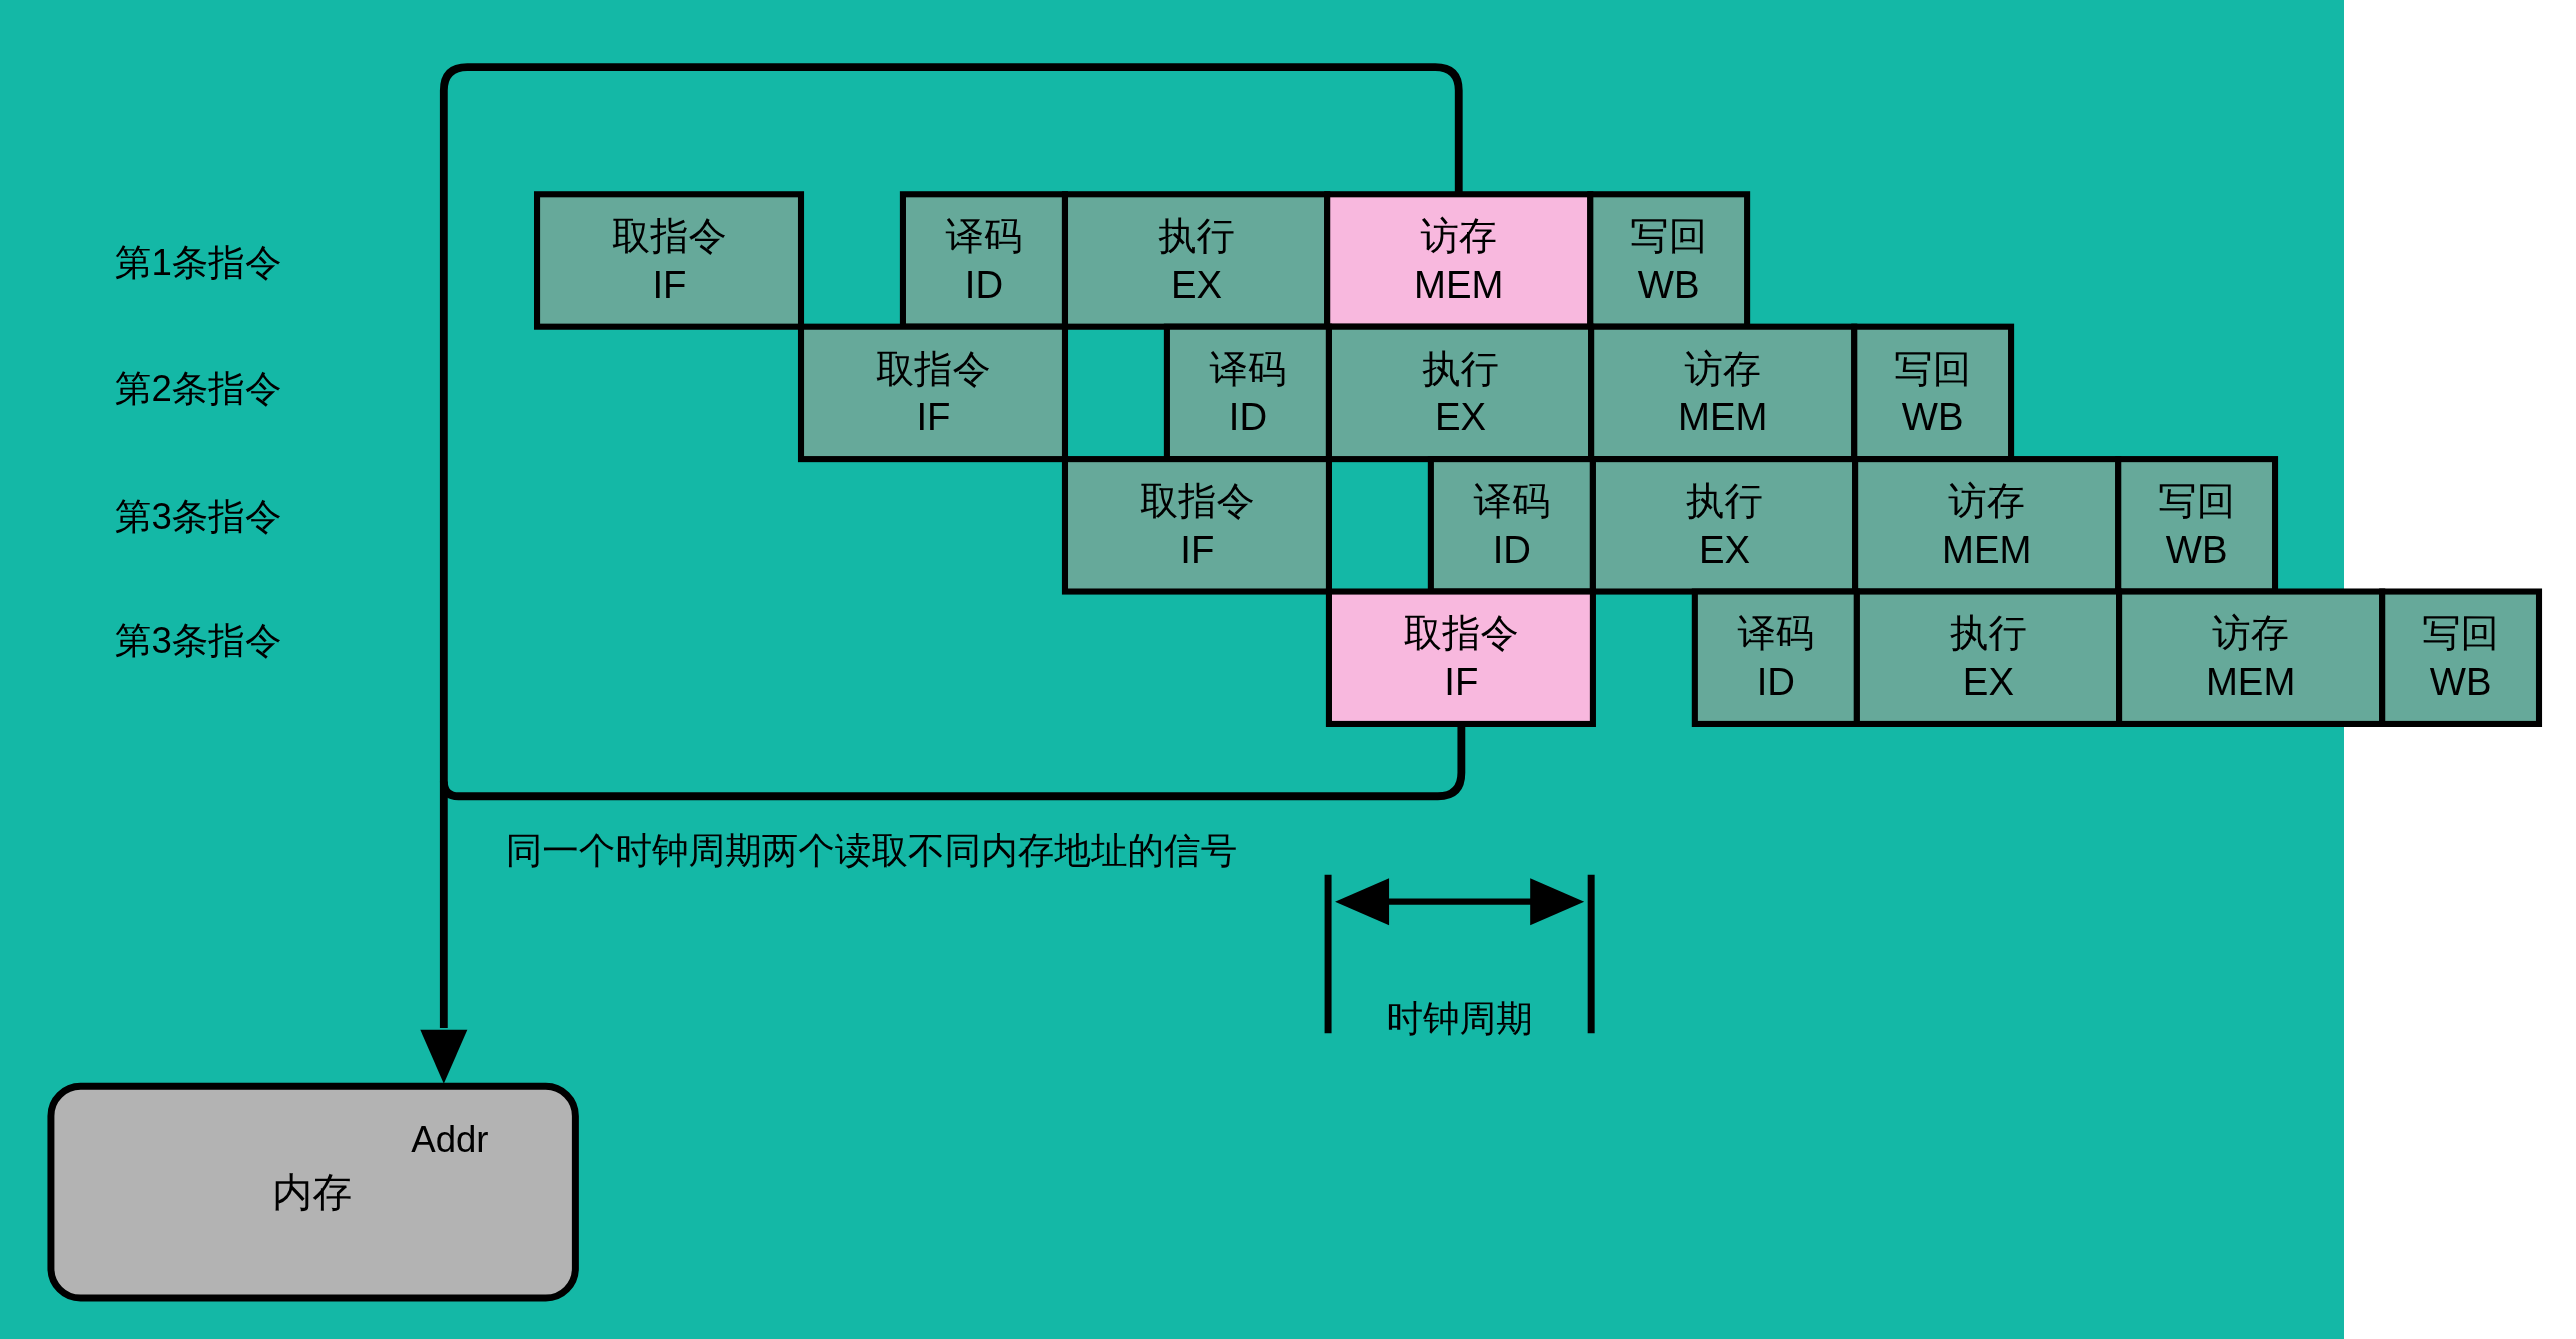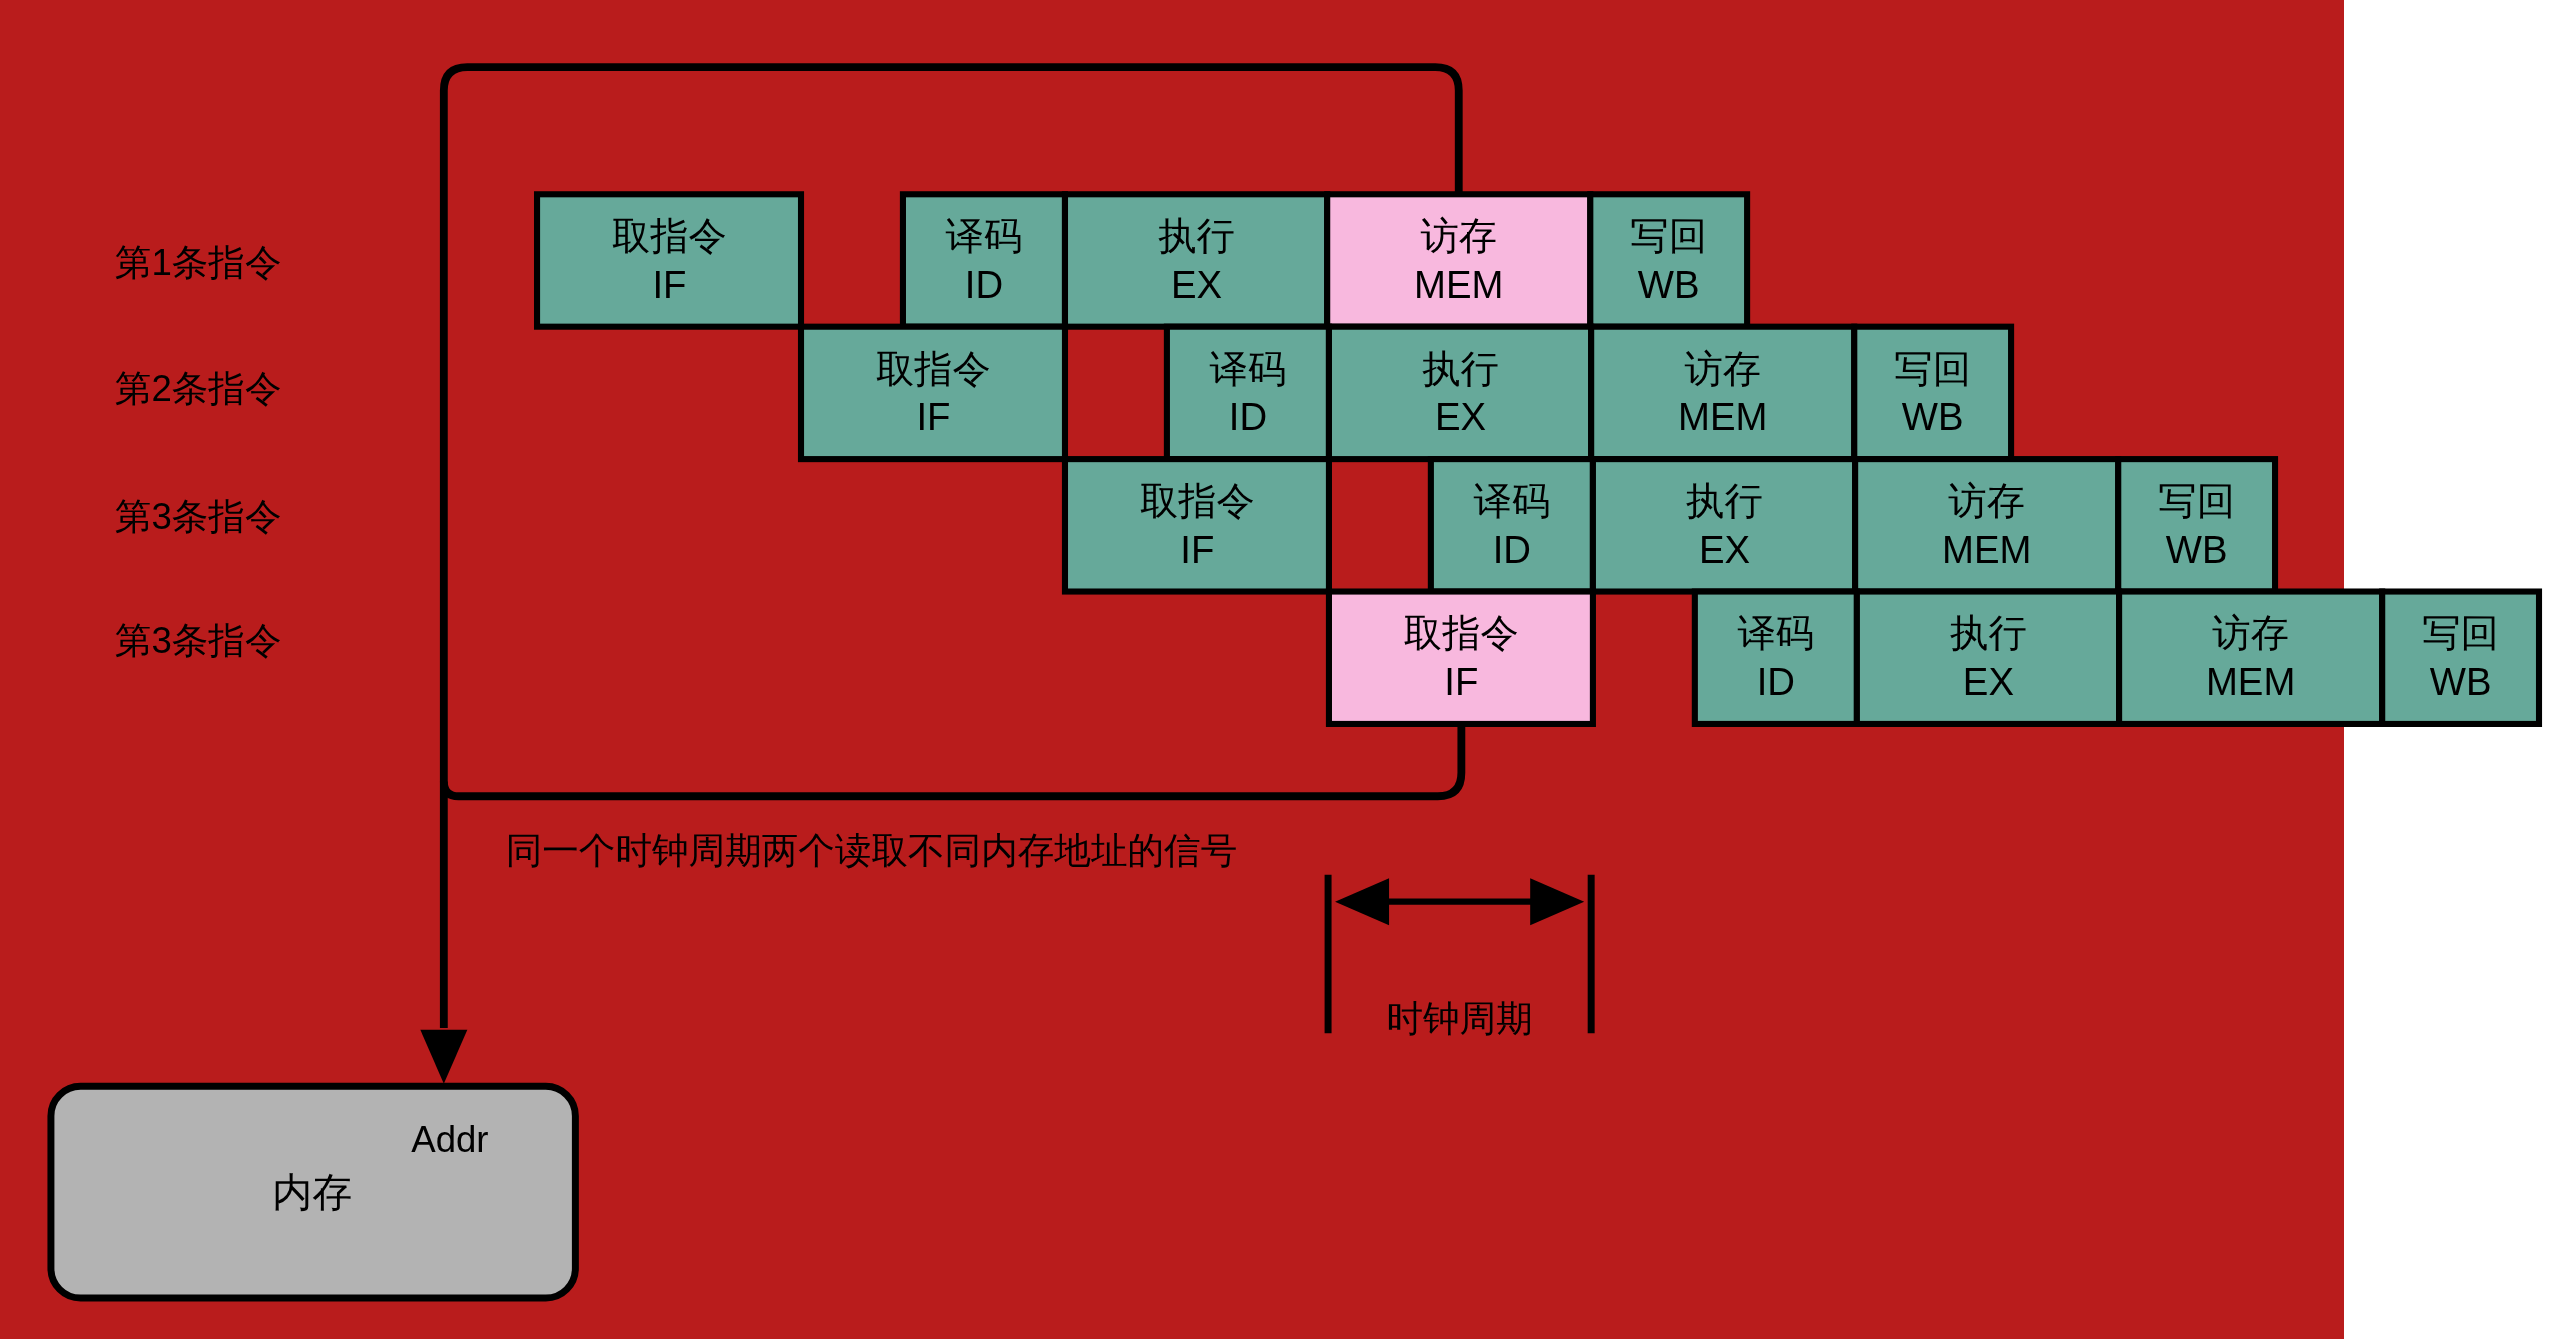--- a/index.html
+++ b/index.html
@@ -1,20 +1,20 @@
 <!DOCTYPE html>
 <html style="font-size:14px"><head>
 <meta charset="utf-8">
 <style>
   html, body { margin: 0; padding: 0; background: #ffffff; }
   .canvas {
     position: relative;
     width: 2344px;
     height: 1339px;
-    background: #b91c1c;
+    background: #14b8a6;
     font-family: "Liberation Sans", sans-serif;
   }
   svg text {
     font-family: "Liberation Sans", sans-serif;
     fill: #000000;
   }
   .stage-cn { font-size: 44px; }
   .stage-en { font-size: 44px; }
   .row-label { font-size: 42px; }
   .note { font-size: 42px; }

